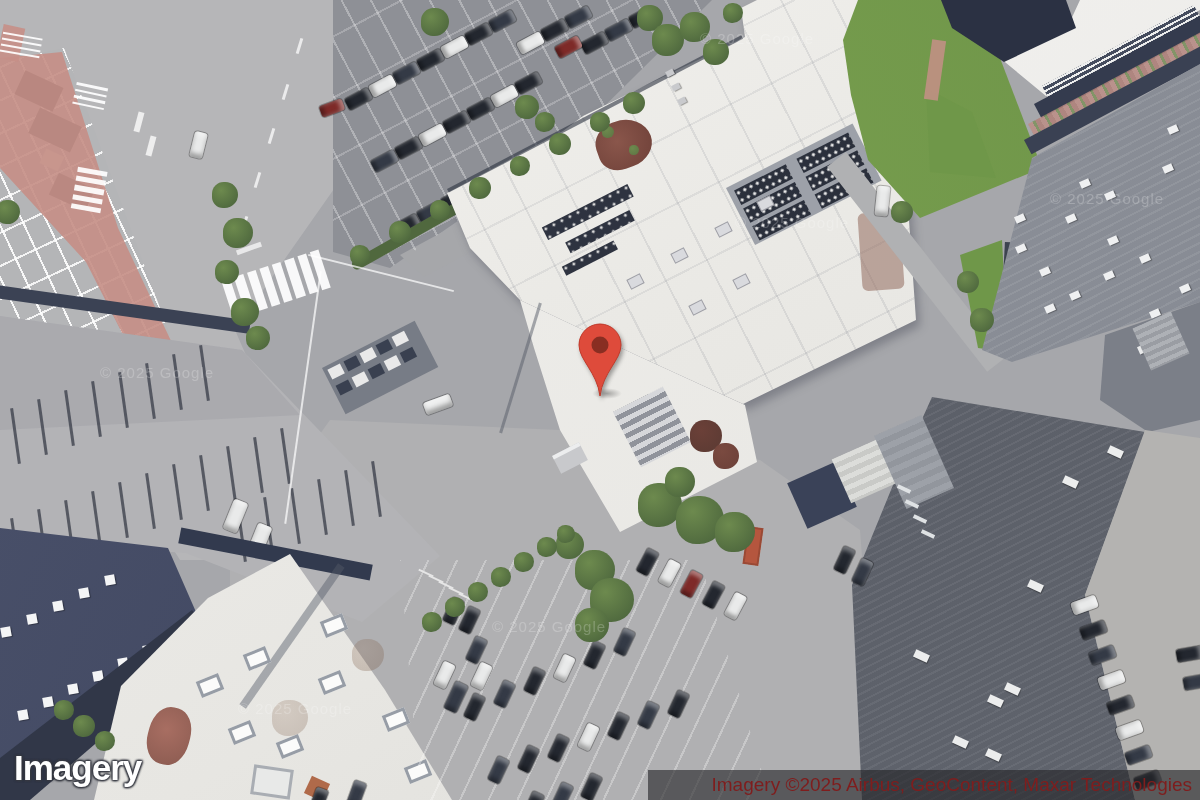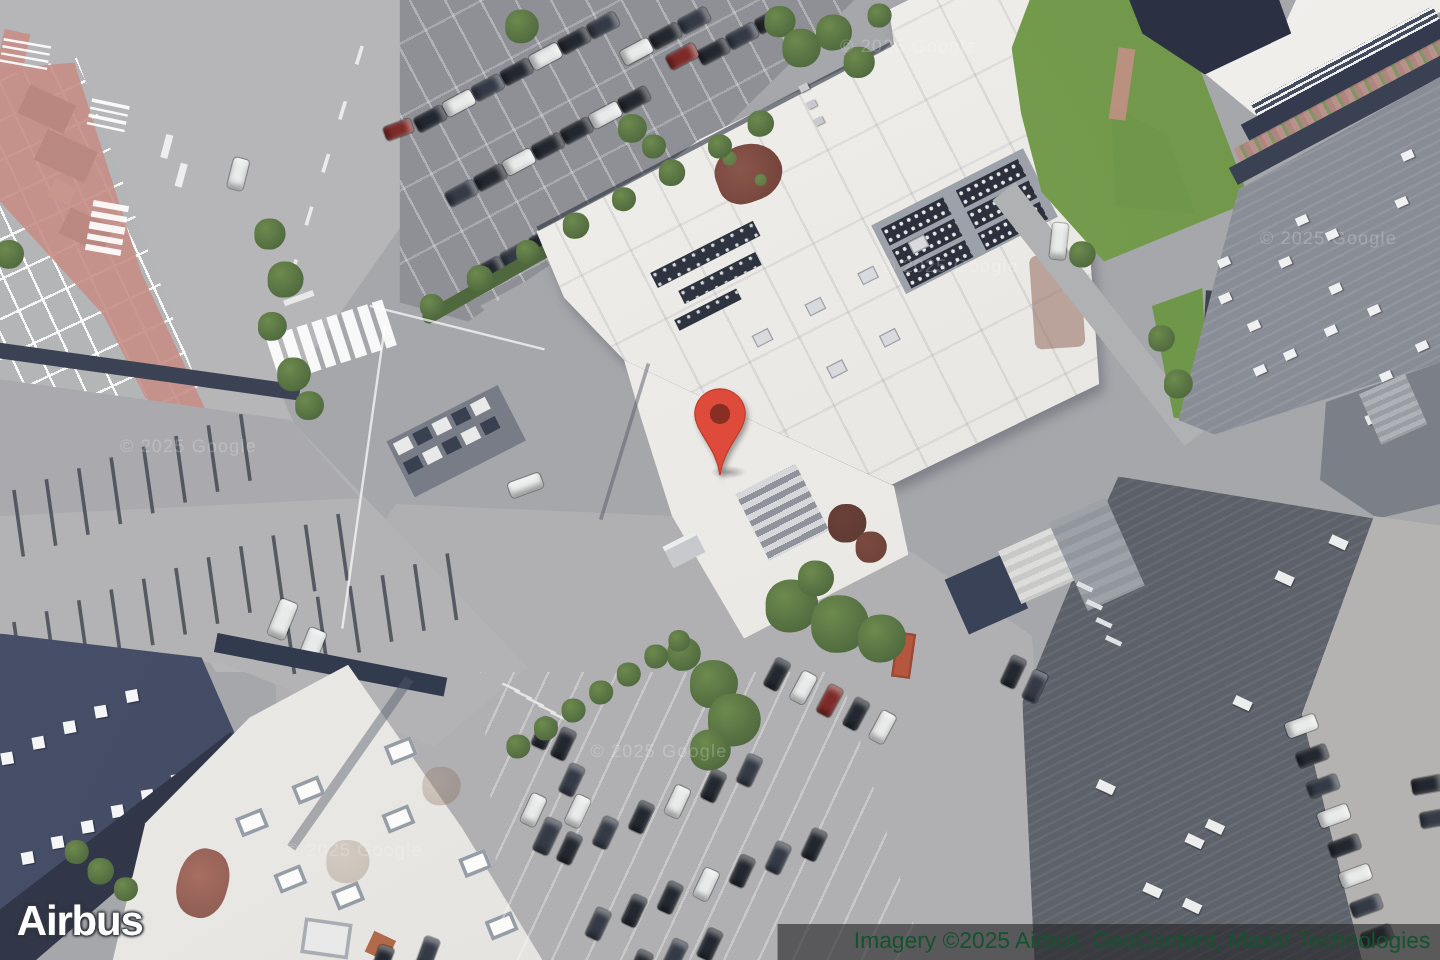--- a/index.html
+++ b/index.html
@@ -7,21 +7,21 @@
          font-family:"Liberation Sans",sans-serif;}
   #layers{position:absolute;inset:0;}
   .wm{position:absolute;color:rgba(255,255,255,.22);font-size:15px;letter-spacing:1px;
       font-family:"Liberation Sans",sans-serif;white-space:nowrap;pointer-events:none;}
   #glogo{position:absolute;left:14px;top:748px;font-size:35px;font-weight:bold;color:#fff;
       letter-spacing:-1px;
       text-shadow:0 0 2px rgba(55,58,66,.95),0 0 3px rgba(55,58,66,.85),1px 1px 2px rgba(55,58,66,.9),-1px -1px 2px rgba(55,58,66,.9),1px -1px 2px rgba(55,58,66,.9),-1px 1px 2px rgba(55,58,66,.9);}
   #attrbar{position:absolute;right:0;bottom:0;height:30px;width:552px;
       background:rgba(36,36,38,.62);display:flex;align-items:center;justify-content:flex-end;
       padding-right:8px;box-sizing:border-box;}
-  #attrbar span{color:#14532d;font-size:19px;white-space:nowrap;}
+  #attrbar span{color:#7f1d1d;font-size:19px;white-space:nowrap;}
   #pin{position:absolute;left:576px;top:322px;filter:drop-shadow(2px 3px 2px rgba(0,0,0,.35));}
   #pinshadow{position:absolute;left:592px;top:388px;width:30px;height:11px;border-radius:50%;
       background:radial-gradient(ellipse,rgba(0,0,0,.30),rgba(0,0,0,0) 70%);}
 </style>
 </head>
 <body>
 
 <div id="scene">
   <div id="layers">
       <div style="position: absolute; inset: 0px; clip-path: polygon(0px 0px, 350px 0px, 402px 92px, 235px 330px, 335px 560px, 180px 560px, 95px 425px, 0px 425px); background: rgb(182, 182, 184);"></div>
@@ -368,18 +368,18 @@
   <span class="wm" style="left:1050px;top:190px">© 2025 Google</span>
   <span class="wm" style="left:492px;top:618px">© 2025 Google</span>
   <span class="wm" style="left:238px;top:700px">© 2025 Google</span>
 
   <div id="pinshadow"></div>
   <svg id="pin" width="48" height="78" viewBox="0 0 48 78">
     <path d="M24 2 C12.4 2 3 11.4 3 23 c0 15 18 27 21 51 c3 -24 21 -36 21 -51 C45 11.4 35.6 2 24 2 Z" stroke="#C03A2B" stroke-width="1" fill="#DE4B3B"></path>
     <circle cx="24" cy="23" r="8.5" opacity="0.9" fill="#7F2B20"></circle>
   </svg>
 
-  <div id="glogo">Airbus</div>
+  <div id="glogo">Imagery</div>
 
   <div id="attrbar">
     <span>Imagery ©2025 Airbus, GeoContent, Maxar Technologies</span>
   </div>
 </div>
 
 </body></html>

